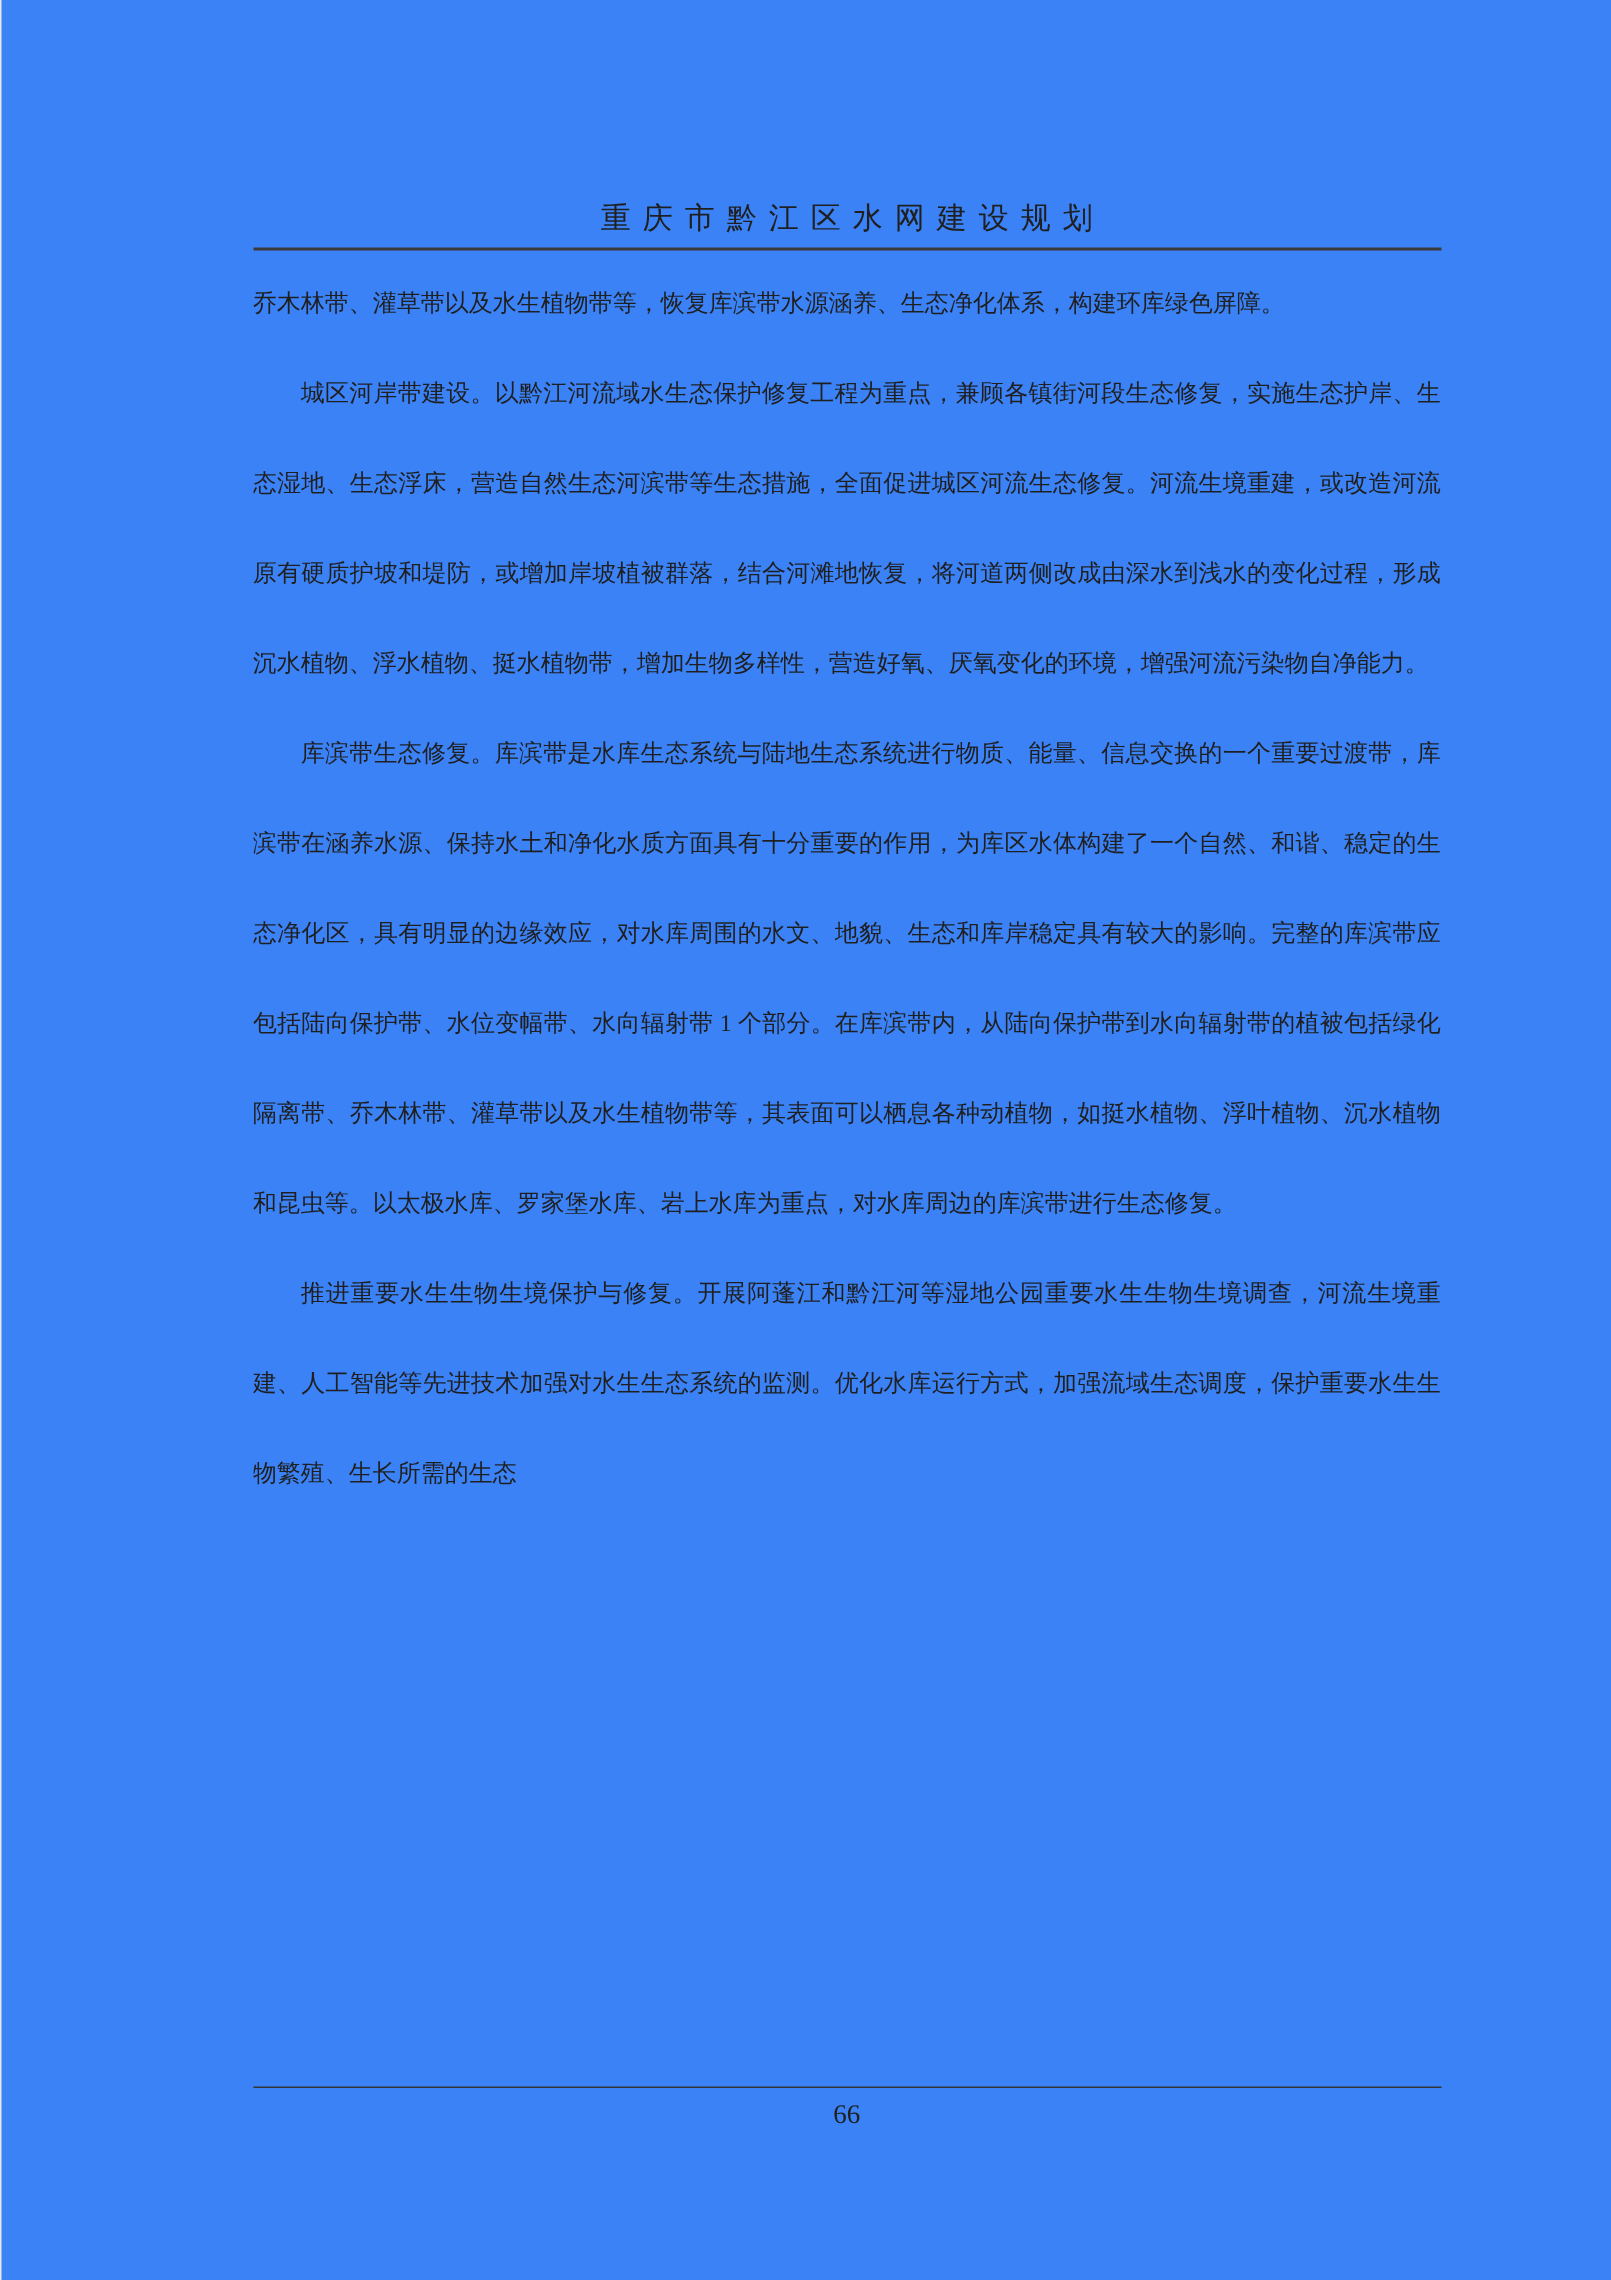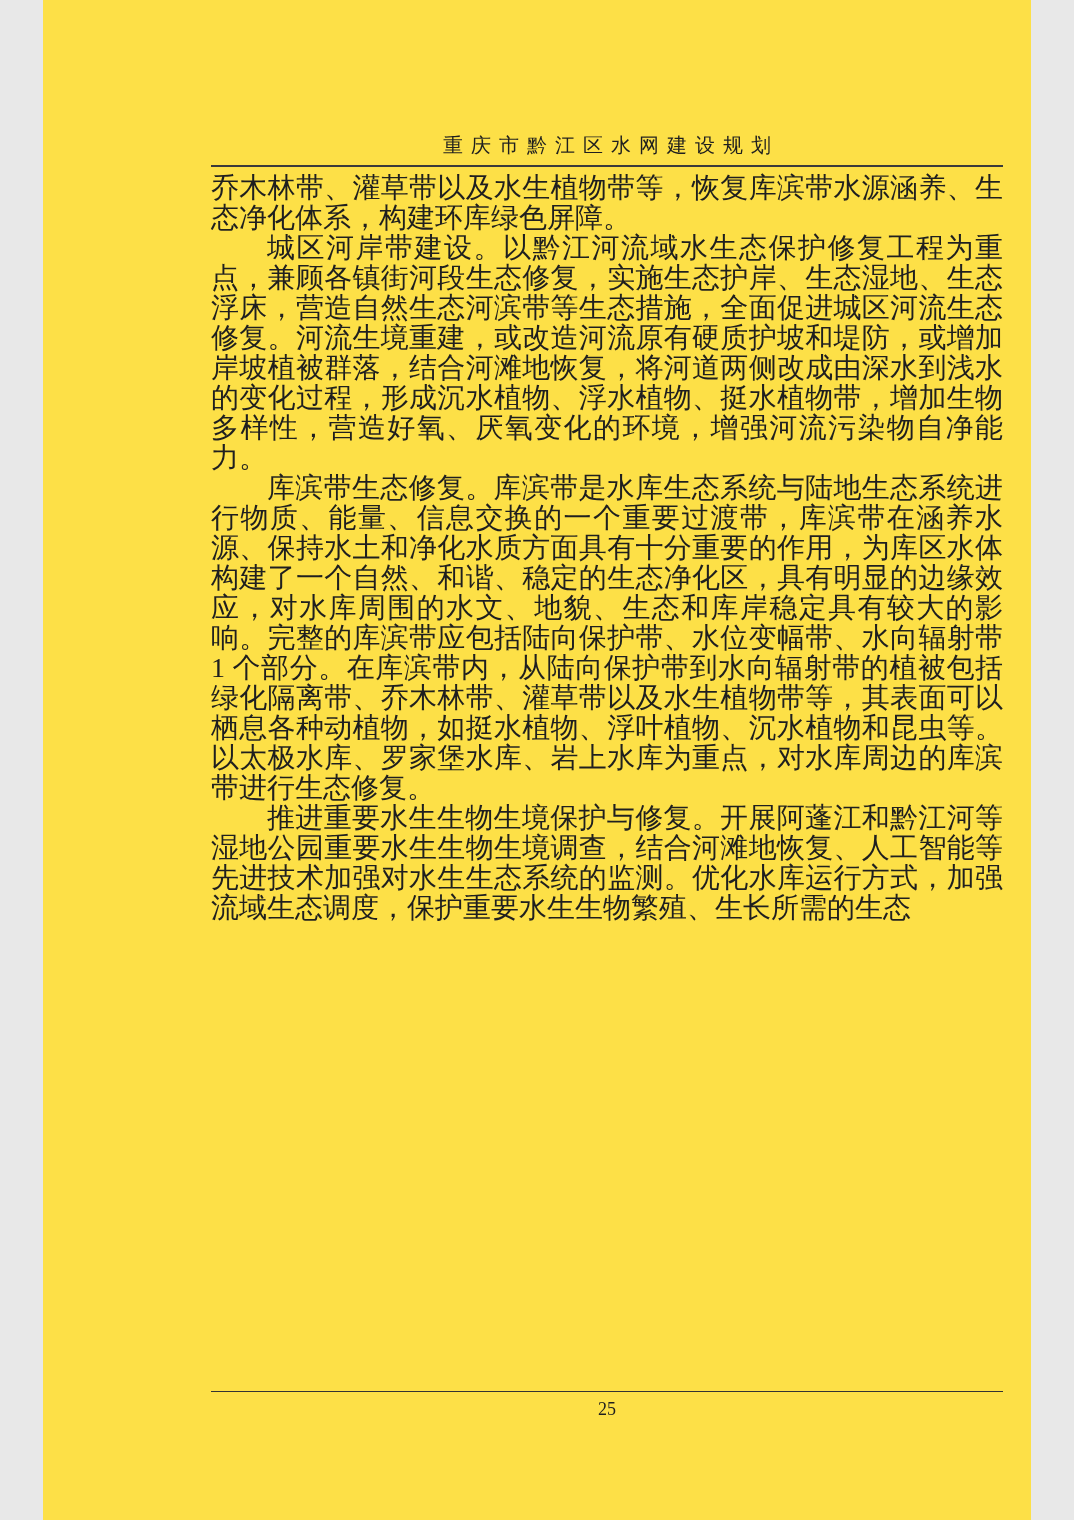--- a/index.html
+++ b/index.html
@@ -1,22 +1,22 @@
 <!DOCTYPE html>
 <html><head>
 <meta charset="utf-8">
 <style>
   * { margin: 0; padding: 0; box-sizing: border-box; }
   html, body { background: #e8e8e8; }
   .page {
     position: relative;
-    width: 988px;
+    width: 1073px;
     height: 1520px;
     margin: 0 auto;
-    background: #fde047;
+    background: #3b82f6;
     overflow: hidden;
     font-family: "Liberation Serif", "DejaVu Serif", serif;
     color: #1f1f1f;
   }
   .header {
     position: absolute;
     top: 132px;
     left: 168px;
     width: 792px;
     text-align: center;
@@ -38,22 +38,22 @@
     height: 0;
     border-top: 2px solid #3a3a3a;
   }
   .doc-body {
     position: absolute;
     top: 173px;
     left: 168px;
     width: 792px;
     height: 1218px;
     overflow: hidden;
-    font-size: 28px;
-    line-height: 30px;
+    font-size: 16px;
+    line-height: 60px;
     text-align: justify;
   }
   .para { text-indent: 2em; }
   .para.no-indent { text-indent: 0; }
   .footer-rule {
     position: absolute;
     top: 1391px;
     left: 168px;
     width: 792px;
     height: 0;
@@ -76,19 +76,19 @@
 
   <div class="header">
     <span class="header-title">重庆市黔江区水网建设规划</span>
   </div>
   <div class="header-rule"></div>
 
   <div class="doc-body">
     <p class="para no-indent">乔木林带、灌草带以及水生植物带等，恢复库滨带水源涵养、生态净化体系，构建环库绿色屏障。</p>
     <p class="para">城区河岸带建设。以黔江河流域水生态保护修复工程为重点，兼顾各镇街河段生态修复，实施生态护岸、生态湿地、生态浮床，营造自然生态河滨带等生态措施，全面促进城区河流生态修复。河流生境重建，或改造河流原有硬质护坡和堤防，或增加岸坡植被群落，结合河滩地恢复，将河道两侧改成由深水到浅水的变化过程，形成沉水植物、浮水植物、挺水植物带，增加生物多样性，营造好氧、厌氧变化的环境，增强河流污染物自净能力。</p>
     <p class="para">库滨带生态修复。库滨带是水库生态系统与陆地生态系统进行物质、能量、信息交换的一个重要过渡带，库滨带在涵养水源、保持水土和净化水质方面具有十分重要的作用，为库区水体构建了一个自然、和谐、稳定的生态净化区，具有明显的边缘效应，对水库周围的水文、地貌、生态和库岸稳定具有较大的影响。完整的库滨带应包括陆向保护带、水位变幅带、水向辐射带 1 个部分。在库滨带内，从陆向保护带到水向辐射带的植被包括绿化隔离带、乔木林带、灌草带以及水生植物带等，其表面可以栖息各种动植物，如挺水植物、浮叶植物、沉水植物和昆虫等。以太极水库、罗家堡水库、岩上水库为重点，对水库周边的库滨带进行生态修复。</p>
-    <p class="para">推进重要水生生物生境保护与修复。开展阿蓬江和黔江河等湿地公园重要水生生物生境调查，结合河滩地恢复、人工智能等先进技术加强对水生生态系统的监测。优化水库运行方式，加强流域生态调度，保护重要水生生物繁殖、生长所需的生态</p>
+    <p class="para">推进重要水生生物生境保护与修复。开展阿蓬江和黔江河等湿地公园重要水生生物生境调查，河流生境重建、人工智能等先进技术加强对水生生态系统的监测。优化水库运行方式，加强流域生态调度，保护重要水生生物繁殖、生长所需的生态</p>
   </div>
 
   <div class="footer-rule"></div>
-  <div class="page-number">25</div>
+  <div class="page-number">66</div>
 
 </div>
 
 </body></html>

